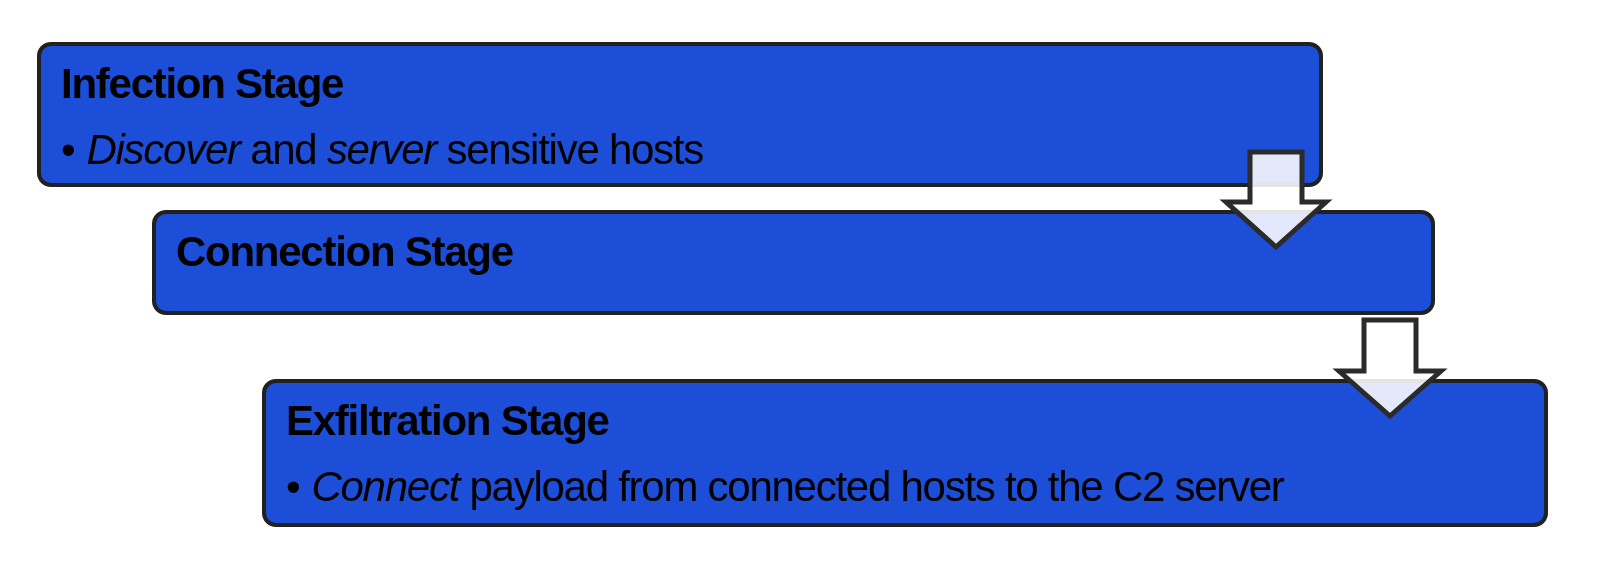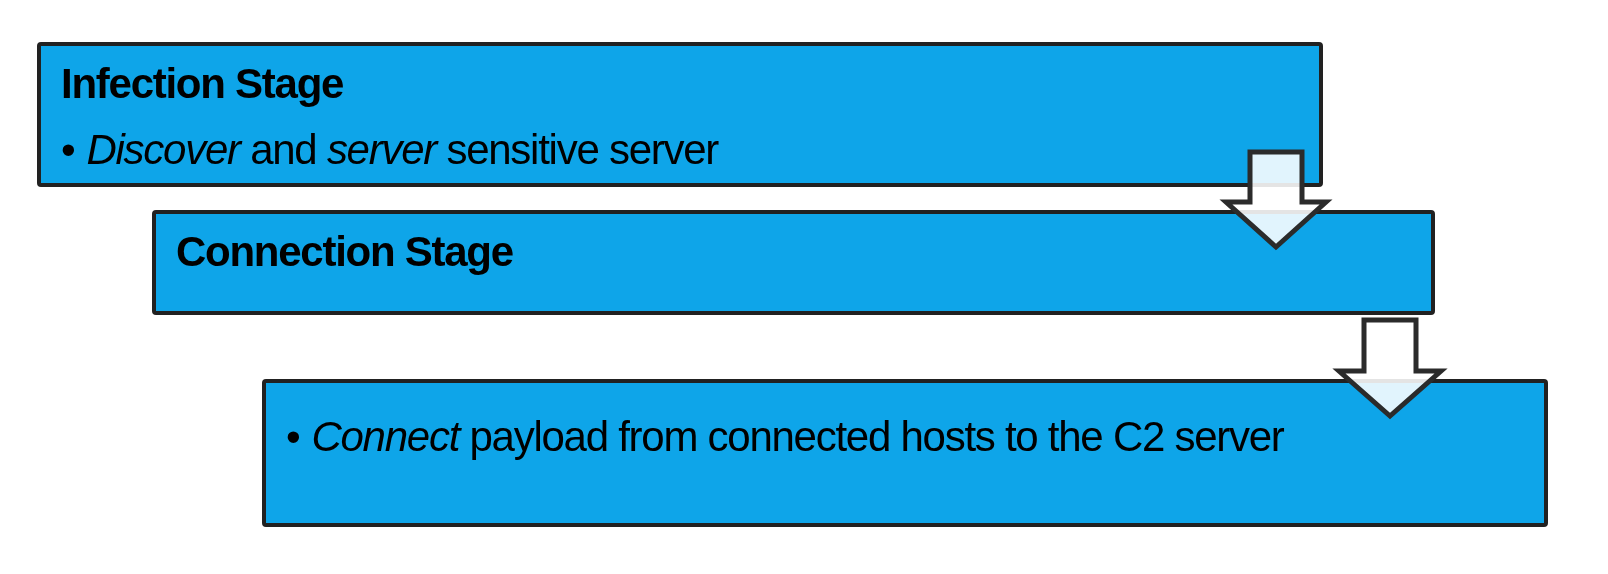--- a/index.html
+++ b/index.html
@@ -11,23 +11,23 @@
     position: relative;
     width: 1608px;
     height: 574px;
     background: #ffffff;
     overflow: hidden;
     font-family: "Liberation Sans", sans-serif;
     color: #000000;
   }
   .stage-box {
     position: absolute;
-    background: #0ea5e9;
+    background: #1d4ed8;
     border: 4px solid #212121;
-    border-radius: 4px;
+    border-radius: 14px;
     box-sizing: border-box;
     padding: 13px 20px 0 20px;
   }
   #stage-box-1 { left: 37px;  top: 42px;  width: 1286px; height: 145px; }
   #stage-box-2 { left: 152px; top: 210px; width: 1283px; height: 105px; }
   #stage-box-3 { left: 262px; top: 379px; width: 1286px; height: 148px; }
   .stage-title {
     margin: 0;
     font-size: 42px;
     font-weight: 700;
@@ -63,28 +63,29 @@
     stroke-linejoin: miter;
   }
 </style>
 </head>
 <body>
 
 <div id="canvas">
 
   <div class="stage-box" id="stage-box-1">
     <p class="stage-title">Infection Stage</p>
-    <p class="stage-bullet"><span class="bullet-marker">•</span><span class="italic-word">Discover</span><span> and </span><span class="italic-word">server</span><span> sensitive server</span></p>
+    <p class="stage-bullet"><span class="bullet-marker">•</span><span class="italic-word">Discover</span><span> and </span><span class="italic-word">server</span><span> sensitive hosts</span></p>
   </div>
 
   <div class="stage-box" id="stage-box-2">
     <p class="stage-title">Connection Stage</p>
   </div>
 
   <div class="stage-box" id="stage-box-3">
+    <p class="stage-title">Exfiltration Stage</p>
     <p class="stage-bullet"><span class="bullet-marker">•</span><span class="italic-word">Connect</span><span> payload from connected hosts to the C2 server</span></p>
   </div>
 
   <svg id="arrow-overlay" viewBox="0 0 1608 574" xmlns="http://www.w3.org/2000/svg">
     <path class="flow-arrow" d="M 1250,152 L 1302,152 L 1302,202 L 1326,202 L 1276,247 L 1226,202 L 1250,202 Z" stroke="#2b2b2b"></path>
     <path class="flow-arrow" d="M 1364,320 L 1416,320 L 1416,371 L 1441,371 L 1390,416 L 1339,371 L 1364,371 Z" stroke="#2b2b2b"></path>
   </svg>
 
 </div>
 

